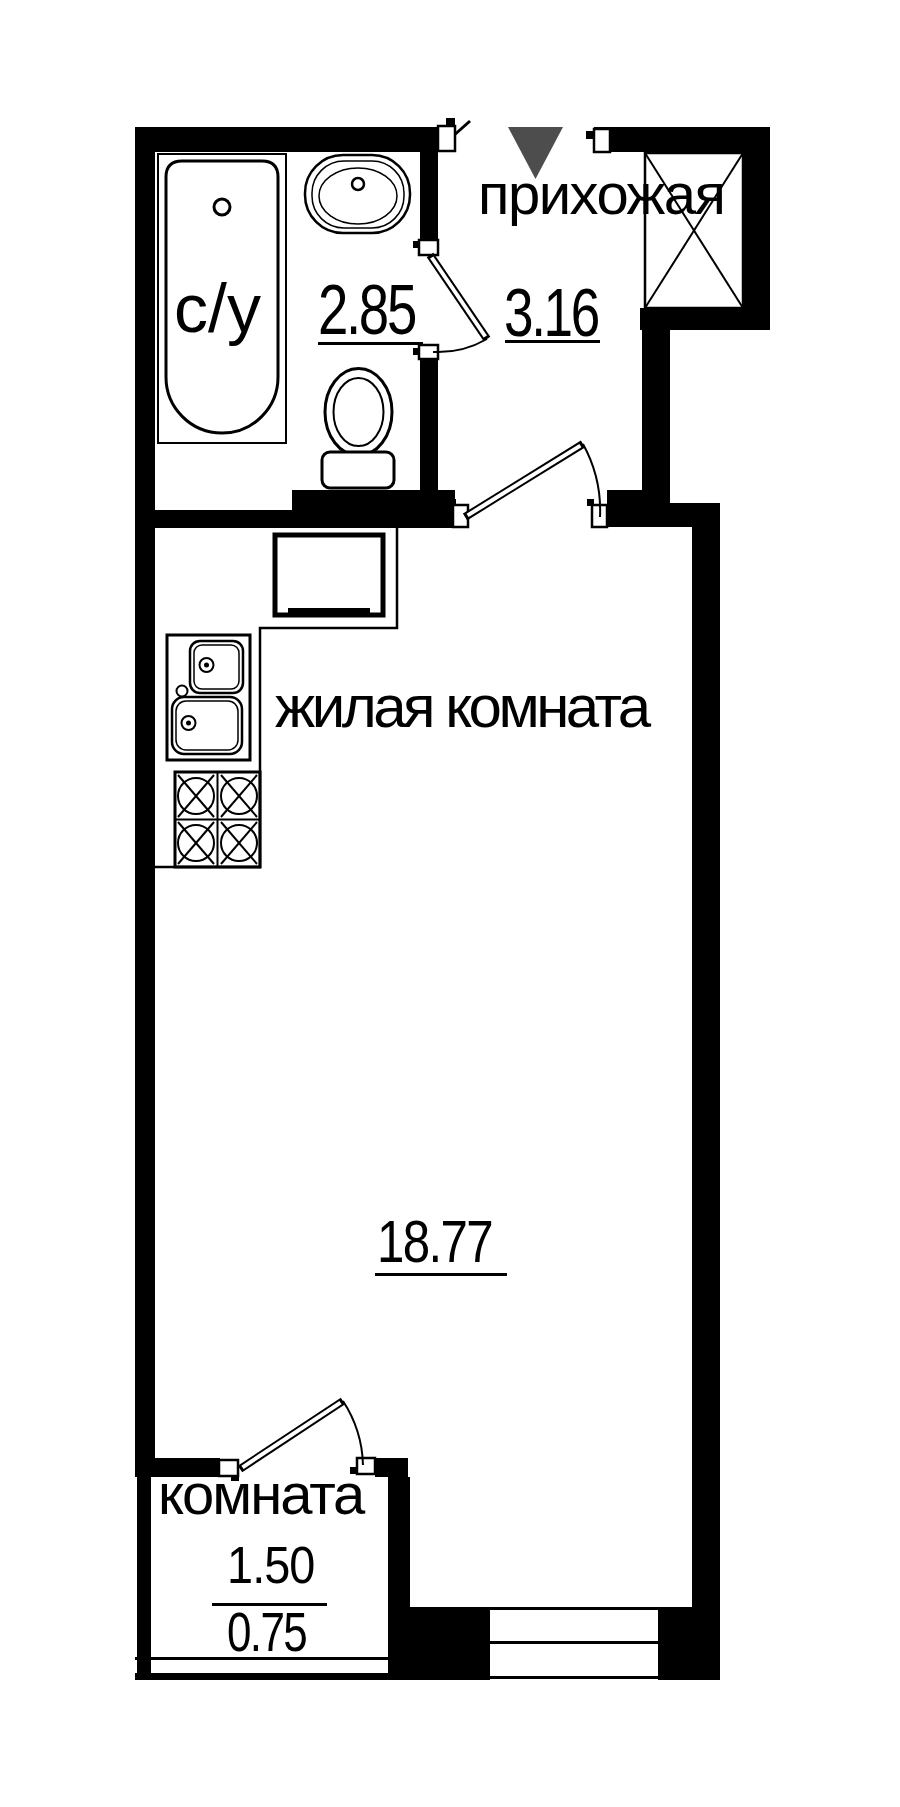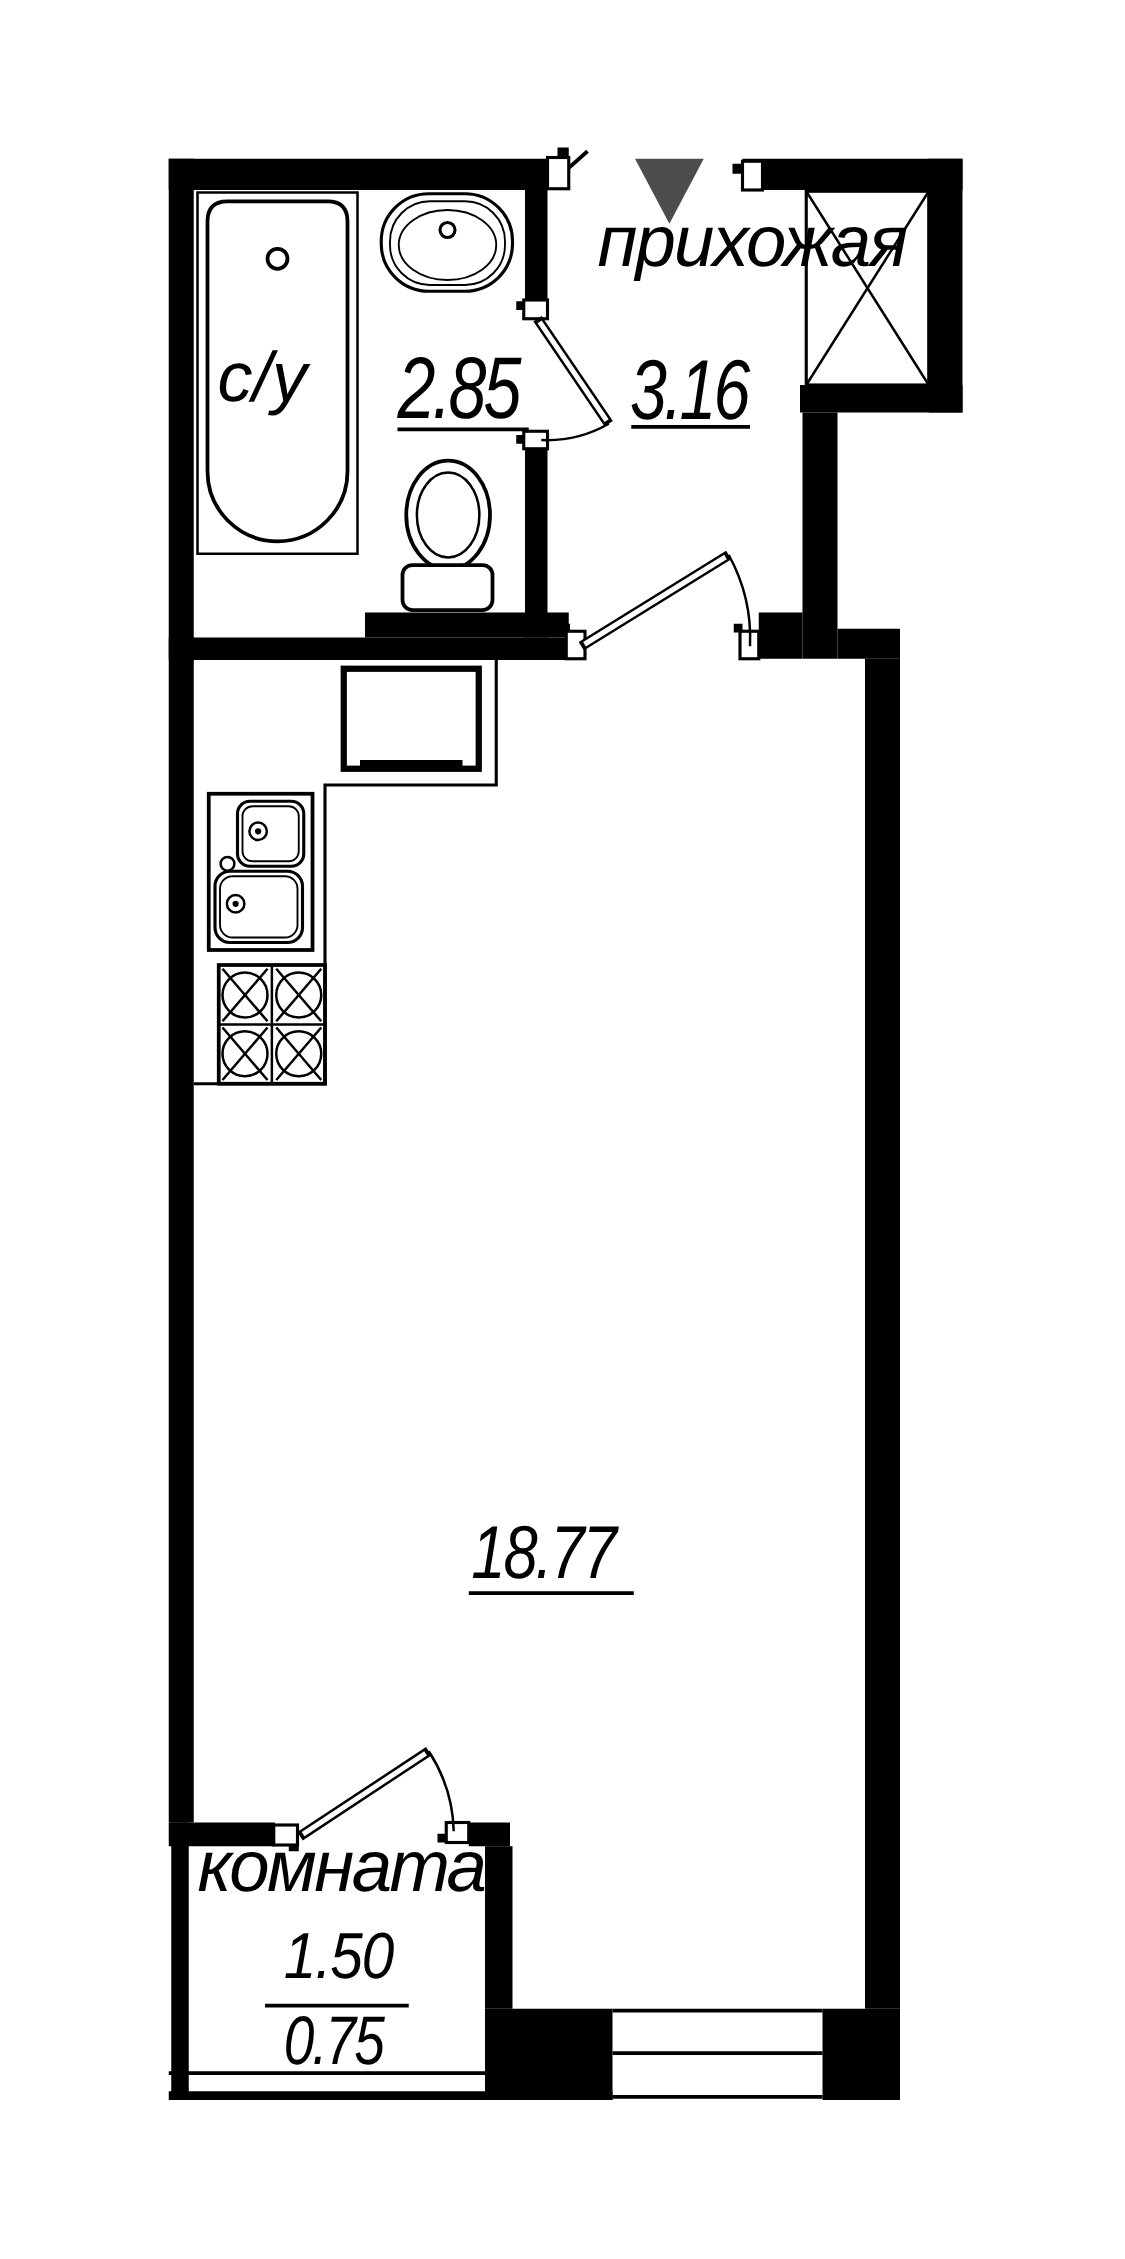--- a/index.html
+++ b/index.html
@@ -1,17 +1,17 @@
 <!DOCTYPE html>
 <html><head>
 <meta charset="utf-8">
 <style>
   html,body{margin:0;padding:0;background:#ffffff;}
   .canvas{position:relative;width:888px;height:1807px;background:#fff;overflow:hidden;
-          font-family:"Liberation Sans",sans-serif;font-style:italic;}
+          font-family:"Liberation Sans",sans-serif;}
   .canvas svg{position:absolute;left:0;top:0;}
   .lbl{position:absolute;color:#000;white-space:nowrap;line-height:1;z-index:5;}
   .num{transform-origin:left top;}
 </style>
 </head>
 <body>
 
 <div class="canvas">
 
   <svg width="900" height="1807" viewBox="0 0 900 1807">
@@ -154,24 +154,25 @@
       <rect x="318" y="342" width="105" height="3"></rect>
       <rect x="375" y="1273" width="132" height="3"></rect>
       <rect x="212" y="1603" width="115" height="3"></rect>
     </g>
   </svg>
 
   <div class="lbl" style="left:478px;top:165px;font-size:58px;letter-spacing:-1.5px;">прихожая</div>
 
   <div class="lbl num" style="left:504px;top:278px;font-size:68px;letter-spacing:-3px;transform:scaleX(0.78);">3.16</div>
 
-  <div class="lbl" style="left:174px;top:274px;font-size:56px;">с/у</div>
+  <div class="lbl" style="left:174px;top:274px;font-size:68px;">с/у</div>
 
   <div class="lbl num" style="left:318px;top:275px;font-size:70px;letter-spacing:-3px;transform:scaleX(0.78);">2.85</div>
 
+  <div class="lbl" style="left:275px;top:677px;font-size:60px;letter-spacing:-3.5px;">жилая комната</div>
 
   <div class="lbl num" style="left:377px;top:1212px;font-size:60px;letter-spacing:-2px;transform:scaleX(0.82);">18.77</div>
 
   <div class="lbl" style="left:158px;top:1465px;font-size:58px;letter-spacing:-2px;">комната</div>
 
   <div class="lbl num" style="left:227px;top:1539px;font-size:52px;letter-spacing:-1px;transform:scaleX(0.9);">1.50</div>
 
   <div class="lbl num" style="left:227px;top:1605px;font-size:55px;letter-spacing:-2px;transform:scaleX(0.8);">0.75</div>
 
 </div>

